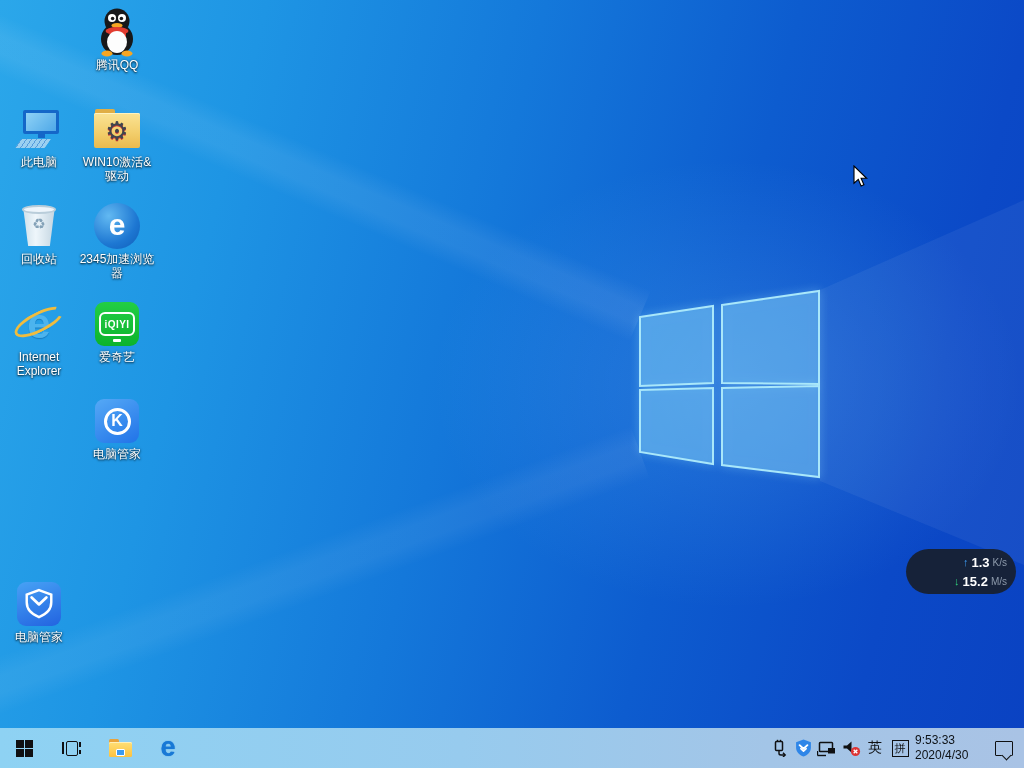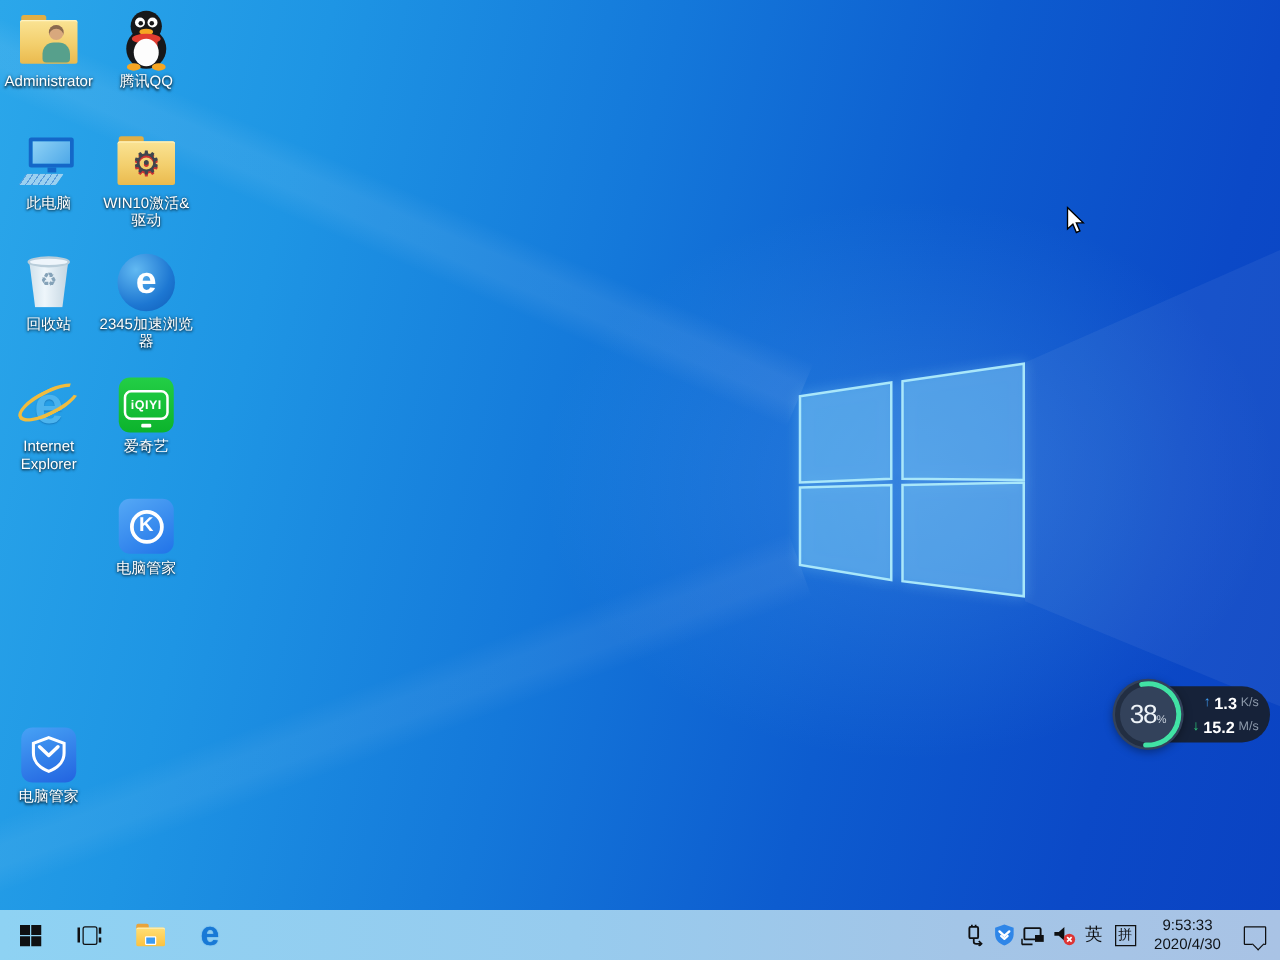--- a/index.html
+++ b/index.html
@@ -154,21 +154,21 @@
   .edge-e { font-size:27px; font-weight:bold; color:#1879d6; line-height:1; margin-top:-2px;
     text-shadow:0 0 1px #1879d6; }
 
   .tb-right { margin-left:auto; display:flex; align-items:center; padding-right:3px; }
   .tray-btn { height:40px; display:flex; align-items:center; justify-content:center; cursor:pointer; }
   .ti { width:24px; }
   .ime-lang { width:24px; font-size:14px; color:#0f1012; }
   .ime-mode { width:26px; }
   .ime-mode i { font-style:normal; width:17px; height:17px; border:1.5px solid #0f1012; font-size:11px; line-height:14px;
     display:flex; align-items:center; justify-content:center; color:#0f1012; }
-  .clock { width:74px; display:flex; flex-direction:column; align-items:center; justify-content:center;
+  .clock { width:74px; display:flex; flex-direction:column; align-items:flex-start; justify-content:center;
     font-size:12px; color:#0d1115; line-height:15px; cursor:pointer; padding:0 2px; }
   .action-center { width:34px; position:relative; }
   .ac-bubble { position:relative; width:18px; height:15px; border:1.6px solid #0f1012; border-radius:1px; background:transparent; }
   .ac-bubble::after { content:""; position:absolute; bottom:-4.5px; left:7px; width:6px; height:6px;
     border-right:1.6px solid #0f1012; border-bottom:1.6px solid #0f1012; transform:rotate(45deg); background:#a9c3e5; }
 </style>
 </head>
 <body>
 
 <div class="desktop">
@@ -179,33 +179,20 @@
 
   <svg class="win-logo" width="260" height="250" viewBox="0 0 260 250">
     <g fill="rgba(125,202,245,0.42)" stroke="#a9e7fa" stroke-width="2" style="filter:drop-shadow(0 0 5px rgba(160,230,255,0.45))">
       <polygon points="40,57 113,46 113,123 40,126"></polygon>
       <polygon points="122,45 219,31 219,124 122,123"></polygon>
       <polygon points="40,130 113,128 113,204 40,192"></polygon>
       <polygon points="122,128 219,126 219,217 122,205"></polygon>
     </g>
   </svg>
 
-  <div class="dcell c1 r1">
-    <div class="art">
-      <div class="folder">
-          <div class="tab"></div>
-          <div class="body"></div>
-        <div class="person">
-            <div class="head"></div>
-            <div class="torso"></div>
-          </div>
-      </div>
-    </div>
-    <div class="dlabel break">Administrator</div>
-  </div>
 
   <div class="dcell c2 r1">
     <div class="art">
       <svg width="46" height="50" viewBox="0 0 46 50">
         <ellipse cx="23" cy="32" rx="16" ry="16" fill="#17181a"></ellipse>
         <circle cx="23" cy="14" r="12.5" fill="#17181a"></circle>
         <circle cx="18" cy="11" r="4" fill="#fff"></circle>
           <circle cx="28" cy="11" r="4" fill="#fff"></circle>
         <circle cx="18.6" cy="11.5" r="1.8" fill="#17181a"></circle>
           <circle cx="27.4" cy="11.5" r="1.8" fill="#17181a"></circle>
@@ -315,30 +302,20 @@
         <span class="w-arrow up">↑</span>
         <span class="w-val">1.3</span>
         <span class="w-unit">K/s</span>
       </div>
       <div class="w-row">
         <span class="w-arrow down">↓</span>
         <span class="w-val">15.2</span>
         <span class="w-unit">M/s</span>
       </div>
     </div>
-    <div class="w-circle">
-      <svg width="57" height="57" viewBox="0 0 57 57">
-        <circle cx="28.5" cy="28.5" r="24.5" fill="none" stroke="#222e42" stroke-width="4"></circle>
-        <circle cx="28.5" cy="28.5" r="24.5" fill="none" stroke="#41e2a5" stroke-width="4" stroke-linecap="round" stroke-dasharray="84 154" transform="rotate(-102 28.5 28.5)"></circle>
-      </svg>
-      <div class="w-pct">
-        <span class="num">38</span>
-          <span class="sign">%</span>
-      </div>
-    </div>
   </div>
 
   <svg class="cursor" width="16" height="23" viewBox="0 0 16 23">
     <path d="M1 1 L1 18.2 L5.3 14.4 L8.1 21 L10.9 19.8 L8.1 13.3 L13.6 13.3 Z" fill="#fff" stroke="#000" stroke-width="1.1"></path>
   </svg>
 
   <div class="taskbar">
     <div class="tb-btn">
       <div class="start-grid">
           <i></i>

